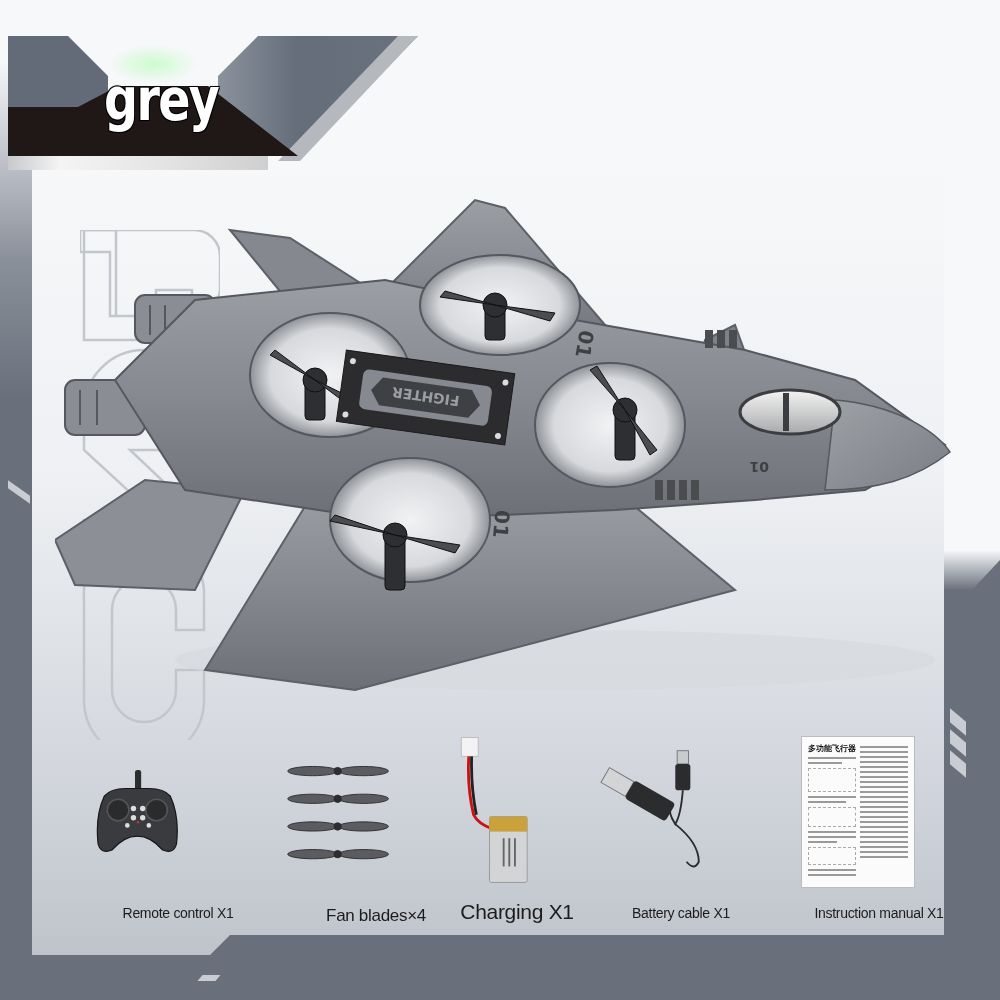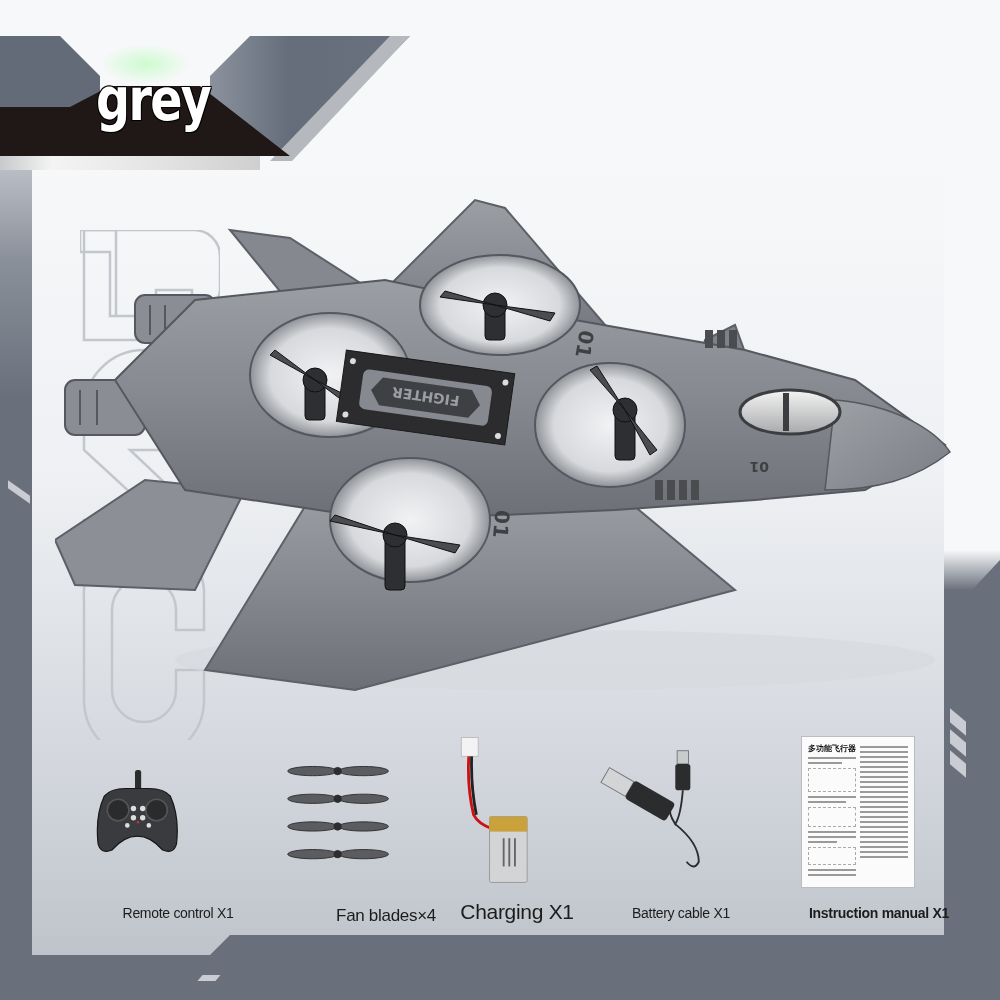--- a/index.html
+++ b/index.html
@@ -16,21 +16,21 @@
   .panel { position: absolute; left: 32px; top: 160px; width: 912px; height: 795px;
     background: linear-gradient(180deg, #f7f8fa 0%, #eef0f3 40%, #d4d8de 75%, #bfc4cb 100%); }
   .panel-bottom-notch { position: absolute; left: 210px; top: 935px; width: 800px; height: 20px;
     background: #6a707b; clip-path: polygon(20px 0, 100% 0, 100% 100%, 0 100%); }
   .panel-right-notch { position: absolute; left: 944px; top: 560px; width: 56px; height: 400px; background: #6a707b;
     clip-path: polygon(100% 0, 100% 100%, 0 100%, 0 60px); }
 
   .stripe { position: absolute; background: #c9ccd2; }
 
   
-  .banner { position: absolute; left: 0; top: 36px; width: 420px; height: 136px; }
+  .banner { position: absolute; left: 8px; top: 36px; width: 420px; height: 136px; }
   .banner .slate-l { position: absolute; left: 0; top: 0; width: 260px; height: 96px; background: #636b78;
     clip-path: polygon(0 0, 60px 0, 100px 40px, 100px 96px, 0 96px); }
   .banner .slate-r { position: absolute; left: 210px; top: 0; width: 200px; height: 120px;
     background: linear-gradient(90deg, #8b929e 0%, #656d7a 40%, #6a7280 100%);
     clip-path: polygon(40px 0, 200px 0, 80px 120px, 50px 120px, 0 80px, 0 40px); }
   .banner .slate-edge { position: absolute; left: 270px; top: 0; width: 140px; height: 125px; background: #b5b8bd;
     clip-path: polygon(120px 0, 140px 0, 22px 125px, 0 125px); }
   .banner .dark { position: absolute; left: 0; top: 50px; width: 290px; height: 70px;
     background: #1f1816; clip-path: polygon(0 30%, 70px 30%, 110px 0, 200px 0, 290px 100%, 0 100%); }
   .banner .shine { position: absolute; left: 0; top: 120px; width: 260px; height: 14px;
@@ -253,21 +253,21 @@
           <circle cx="57" cy="0" r="4" fill="#2c2d30"></circle>
         </g>
       <g transform="translate(0,102)">
           <ellipse cx="30" cy="0" rx="27" ry="5"></ellipse>
           <ellipse cx="85" cy="0" rx="27" ry="5"></ellipse>
           <circle cx="57" cy="0" r="4" fill="#2c2d30"></circle>
         </g>
     </g>
   </svg>
 </div>
-<div class="acc-label" style="left:366px;top:906px;font-size:17px;">Fan blades×4</div>
+<div class="acc-label" style="left:356px;top:906px;font-size:17px;">Fan blades×4</div>
 
 <div class="acc" style="left:450px;width:100px;">
   <svg class="img" viewBox="0 0 100 170" style="height:160px;">
     <rect x="12" y="8" width="18" height="20" fill="#f3f3f3" stroke="#bbb"></rect>
     <path d="M20 28 Q18 60 25 90 Q30 100 45 105" fill="none" stroke="#c11" stroke-width="3"></path>
     <path d="M23 28 Q22 60 28 90" fill="none" stroke="#222" stroke-width="3"></path>
     <rect x="42" y="92" width="40" height="70" rx="2" fill="#d3d4d6" stroke="#999"></rect>
     <rect x="42" y="92" width="40" height="16" fill="#c9a23c"></rect>
     <g fill="#666">
         <rect x="56" y="115" width="2" height="30"></rect>
@@ -327,13 +327,13 @@
     <div class="line"></div>
       <div class="line"></div>
       <div class="line"></div>
     <div class="line"></div>
       <div class="line"></div>
       <div class="line"></div>
     <div class="line"></div>
       <div class="line"></div>
   </div>
 </div>
-<div class="acc-label" style="left:859px;font-weight:bold;">Instruction manual X1</div>
+<div class="acc-label" style="left:859px;">Instruction manual X1</div>
 
 </body></html>

